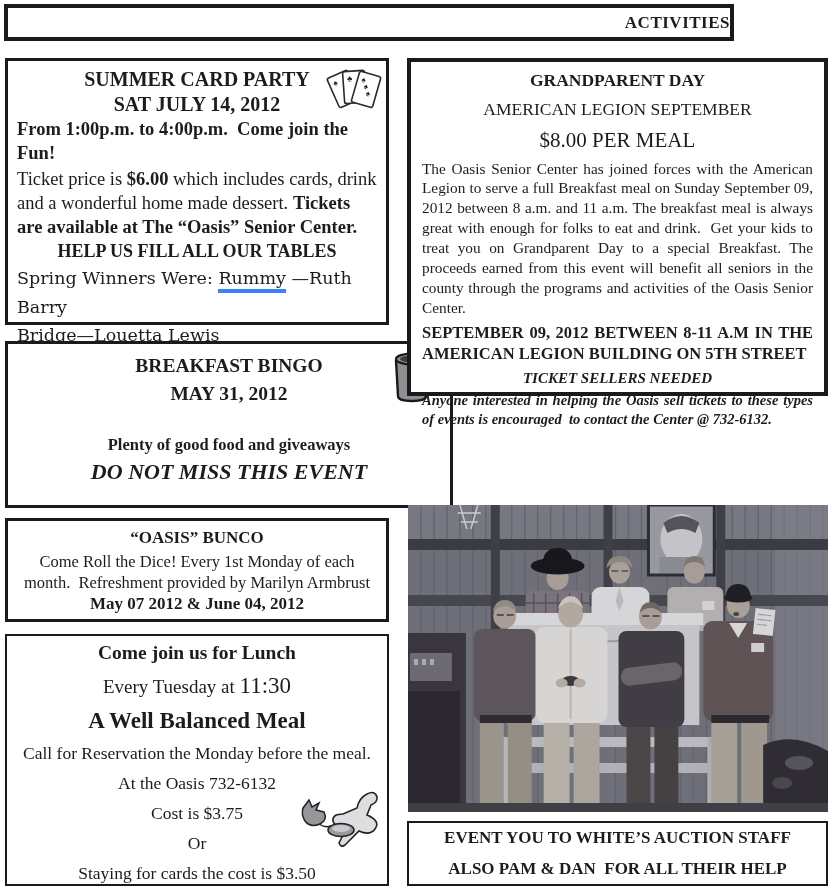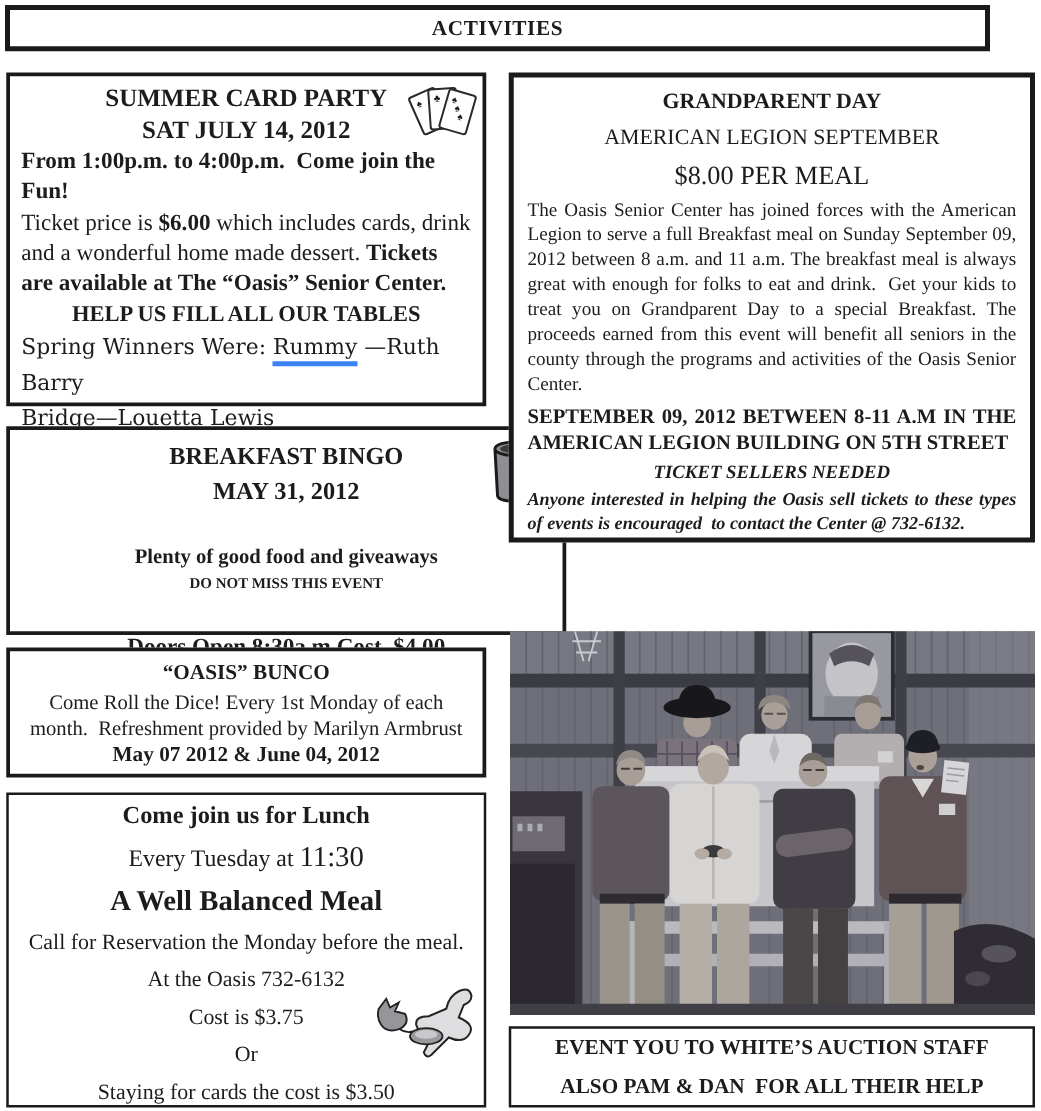--- a/index.html
+++ b/index.html
@@ -6,56 +6,56 @@
   .page{
     position:relative;width:833px;height:889px;background:#fff;
     font-family:"Liberation Serif", serif;color:#1c1c1c;overflow:hidden;
   }
   .box{position:absolute;background:#fff;border:3px solid #1a1a1a;box-sizing:border-box;}
   .pre{white-space:pre-wrap;}
   .ctr{text-align:center;}
   .jst{text-align:justify;}
 
   
-  .hdr{left:4px;top:4px;width:788px;height:37px;border-width:4px;
-       display:flex;align-items:center;justify-content:center;}
+  .hdr{left:4px;top:4px;width:730px;height:37px;border-width:4px;
+       display:flex;align-items:center;justify-content:flex-end;}
   .hdr-t{font-weight:bold;font-size:17px;letter-spacing:.5px;}
 
   
   .cardparty{left:5px;top:58px;width:384px;height:267px;padding:6px 9px;}
   .cp-title{font-weight:bold;font-size:20px;line-height:1.25;}
   .cp-from{font-weight:bold;font-size:18.5px;line-height:1.3;}
   .cp-ticket{font-size:18.5px;line-height:1.3;margin:2px 0 0 0;}
   .cp-help{font-weight:bold;font-size:18px;margin-top:2px;}
   .winners{font-family:"DejaVu Serif", serif;font-size:17.5px;line-height:1.62;margin-top:2px;}
   .uline{border-bottom:4px solid #3b82f6;padding-bottom:1px;}
   .cards-art{position:absolute;right:4px;top:2px;}
 
   .bingo{left:5px;top:341px;width:448px;height:167px;padding:8px 10px;}
   .bg-title{font-weight:bold;font-size:19.5px;line-height:1.45;}
   .bg-line1{font-weight:bold;font-size:16.5px;margin-top:26px;}
-  .bg-line2{font-weight:bold;font-size:12px;margin-top:4px;}
+  .bg-line2{font-weight:bold;font-style:italic;font-size:22px;margin-top:4px;}
   .bg-row{display:flex;justify-content:center;font-weight:bold;font-size:18.5px;margin-top:34px;}
   .mug-art{position:absolute;right:2px;top:-14px;}
 
   .bunco{left:5px;top:518px;width:384px;height:104px;padding:7px 10px;}
   .bn-title{font-weight:bold;font-size:17px;}
   .bn-body{font-size:16.5px;line-height:1.3;margin-top:3px;}
   .bn-dates{font-weight:bold;font-size:17px;}
 
   .lunch{left:5px;top:634px;width:384px;height:252px;border-width:2px;padding:6px 10px;}
   .ln-title{font-weight:bold;font-size:19.5px;}
   .ln-when{font-size:19px;margin-top:9px;}
   .ln-time{font-size:23px;}
   .ln-meal{font-weight:bold;font-size:23px;margin-top:9px;}
   .ln-line{font-size:17.5px;margin-top:9px;}
   .bird-art{position:absolute;right:6px;bottom:28px;}
 
   
-  .grandparent{left:407px;top:58px;width:421px;height:376px;border-width:4px;padding:7px 11px;}
+  .grandparent{left:407px;top:58px;width:421px;height:338px;border-width:4px;padding:7px 11px;}
   .gp-title{font-weight:bold;font-size:17.5px;line-height:1.35;}
   .gp-sub{font-size:17.5px;line-height:1.35;margin-top:5px;}
   .gp-price{font-size:21px;line-height:1.35;margin-top:5px;}
   .gp-body{font-size:15.3px;line-height:1.3;margin-top:5px;}
   .gp-when{font-weight:bold;font-size:16.5px;line-height:1.28;margin-top:4px;}
   .gp-sellers{font-weight:bold;font-style:italic;font-size:15px;margin-top:6px;}
   .gp-sellers-body{font-weight:bold;font-style:italic;font-size:14.5px;line-height:1.35;margin-top:4px;}
 
   .photo{position:absolute;left:408px;top:505px;width:420px;height:307px;}
   .photo svg{display:block;}

